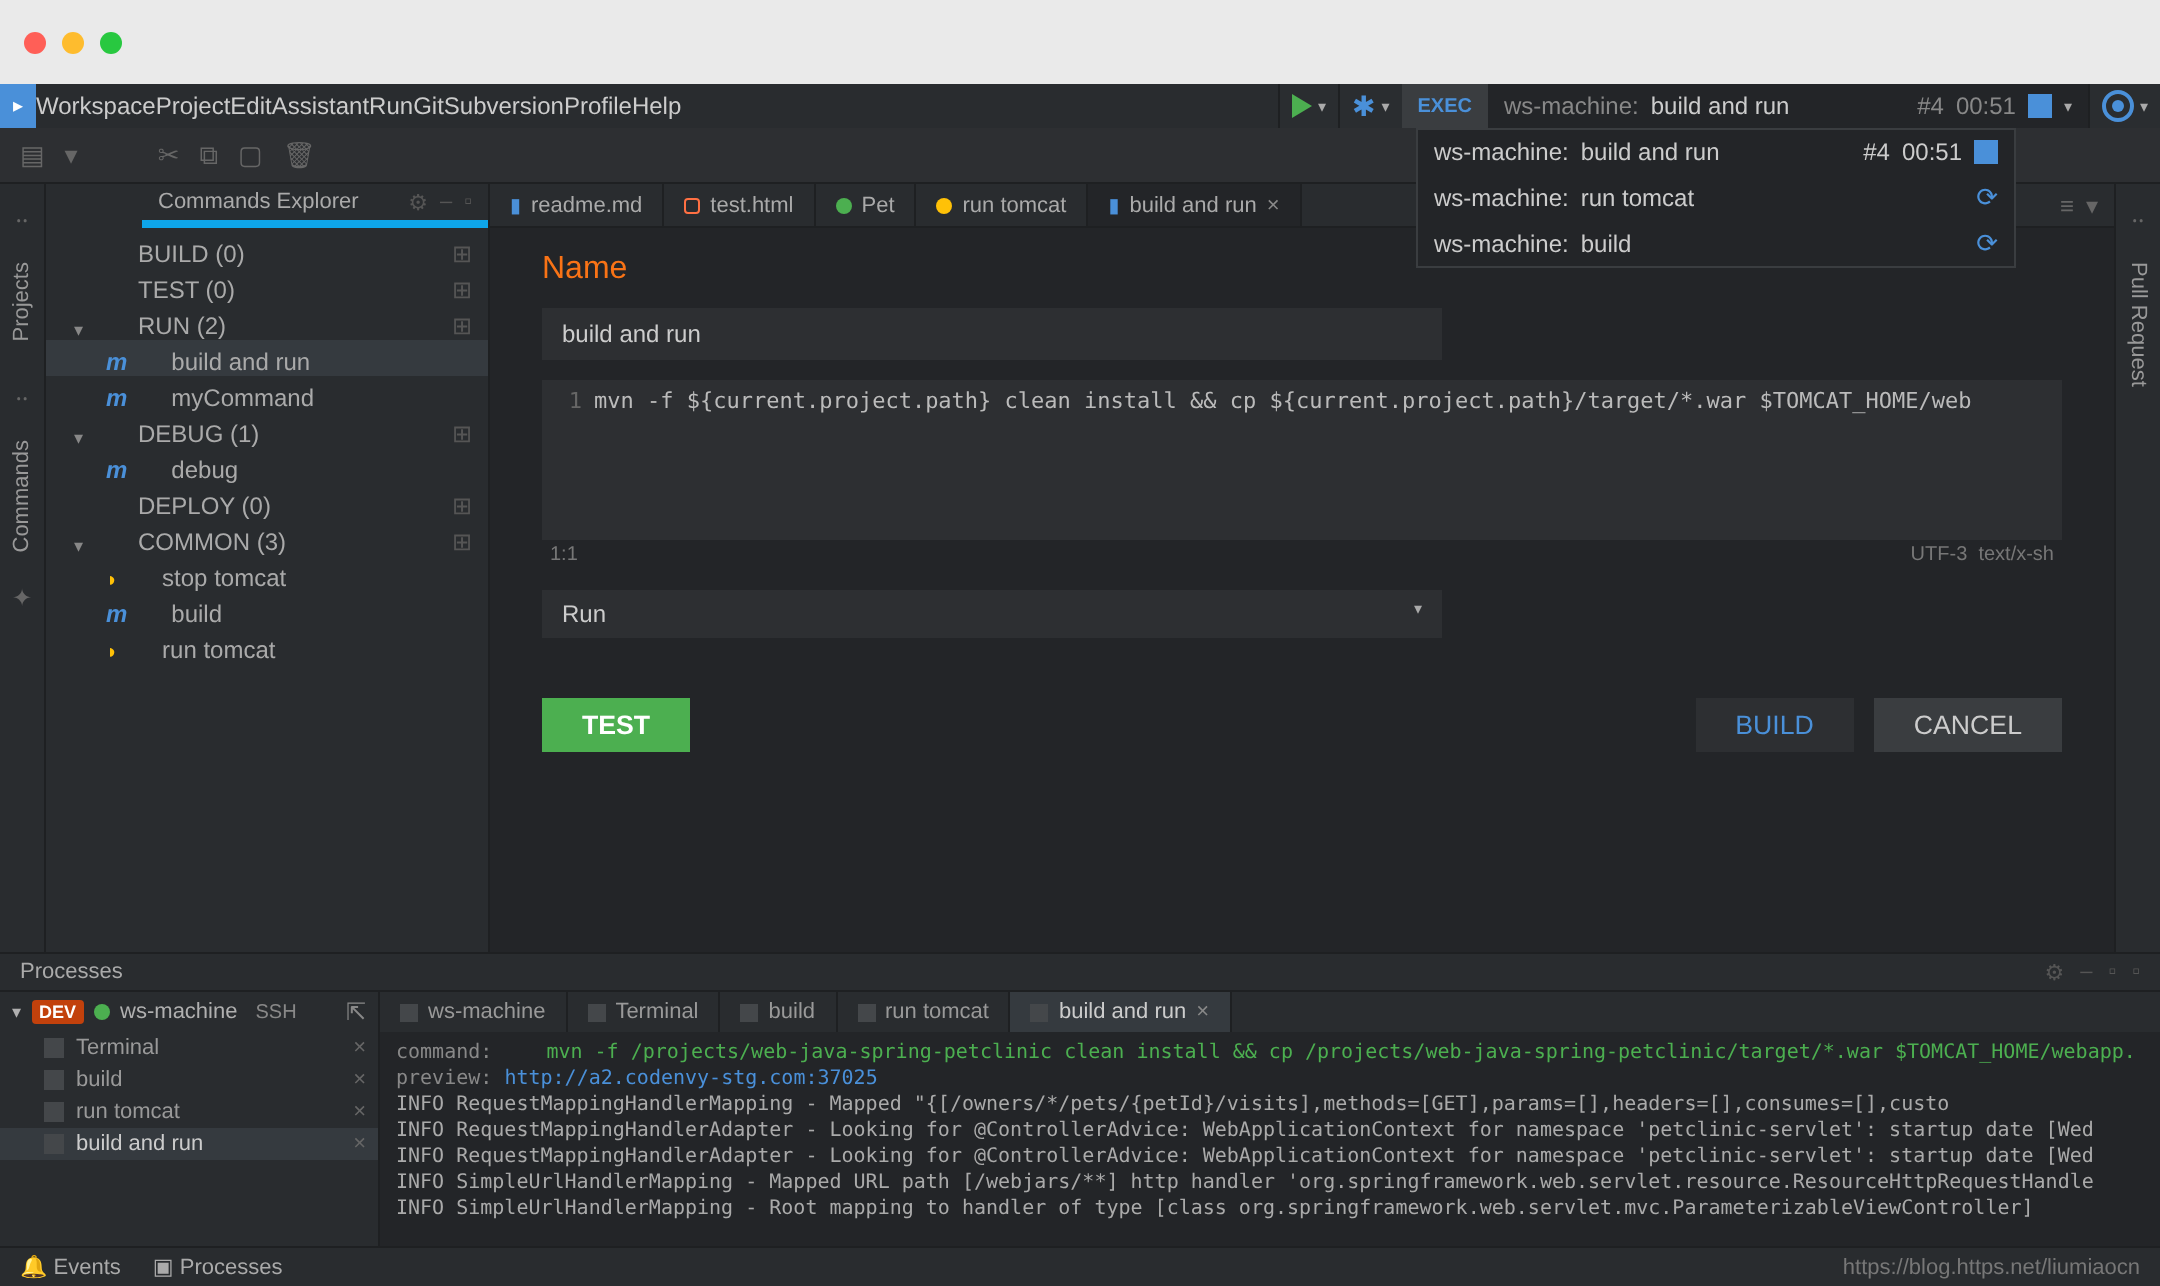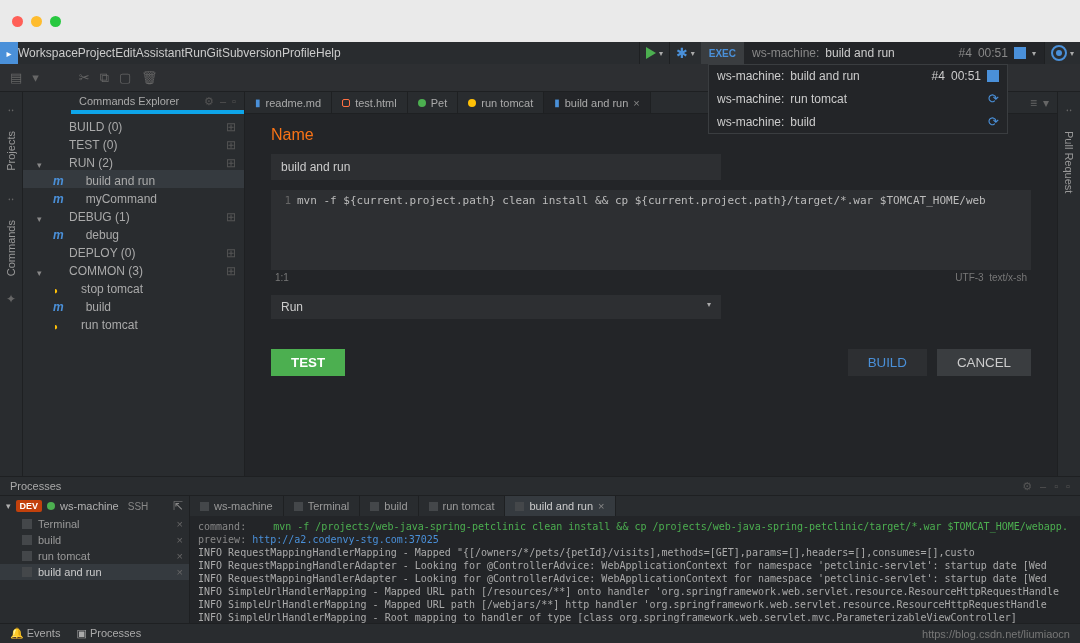--- a/index.html
+++ b/index.html
@@ -383,24 +383,23 @@
           <span>build and run</span>
           <span class="close">×</span>
         </div>
       </div>
     <div class="log" id="log">
         <div><span class="cmd">command:</span> <span class="cmdv">mvn -f /projects/web-java-spring-petclinic clean install &amp;&amp; cp /projects/web-java-spring-petclinic/target/*.war $TOMCAT_HOME/webapp.</span></div>
         <div><span class="cmd">preview:</span> <span class="link">http://a2.codenvy-stg.com:37025</span></div>
         <div>INFO  RequestMappingHandlerMapping - Mapped "{[/owners/*/pets/{petId}/visits],methods=[GET],params=[],headers=[],consumes=[],custo</div>
         <div>INFO  RequestMappingHandlerAdapter - Looking for @ControllerAdvice: WebApplicationContext for namespace 'petclinic-servlet': startup date [Wed</div>
         <div>INFO  RequestMappingHandlerAdapter - Looking for @ControllerAdvice: WebApplicationContext for namespace 'petclinic-servlet': startup date [Wed</div>
-        <div>INFO  SimpleUrlHandlerMapping - Mapped URL path [/resources/**] onto handler 'org.springframework.web.servlet.resource.ResourceHttpRequestHandle</div>
         <div>INFO  SimpleUrlHandlerMapping - Mapped URL path [/webjars/**] http handler 'org.springframework.web.servlet.resource.ResourceHttpRequestHandle</div>
         <div>INFO  SimpleUrlHandlerMapping - Root mapping to handler of type [class org.springframework.web.servlet.mvc.ParameterizableViewController]</div>
       </div>
   </div>
 </div>
 
 <div class="statusbar">
   <span><span class="evt-icon">🔔</span> <span>Events</span></span>
   <span><span>▣</span> <span>Processes</span></span>
-  <span class="right">https://blog.csdn.net/liumiaocn</span>
+  <span class="right">https://blog.https.net/liumiaocn</span>
 </div>
 
 </body></html>

